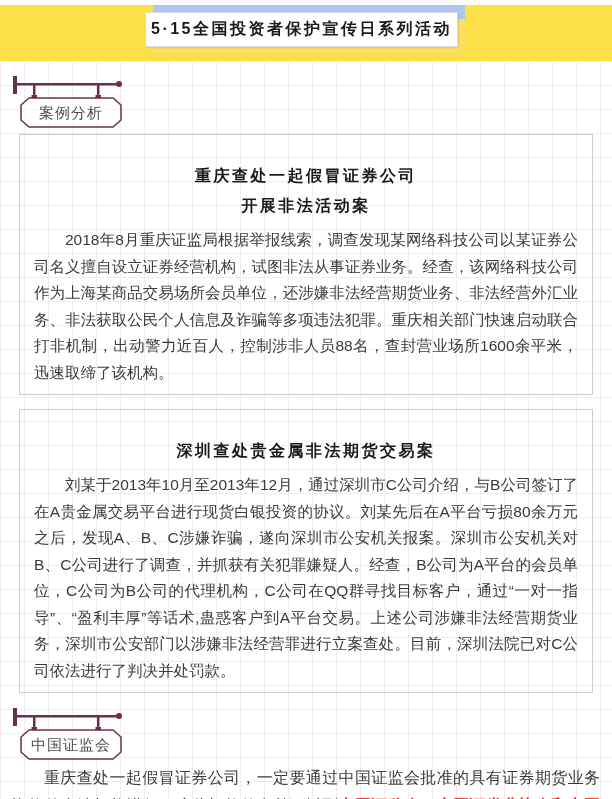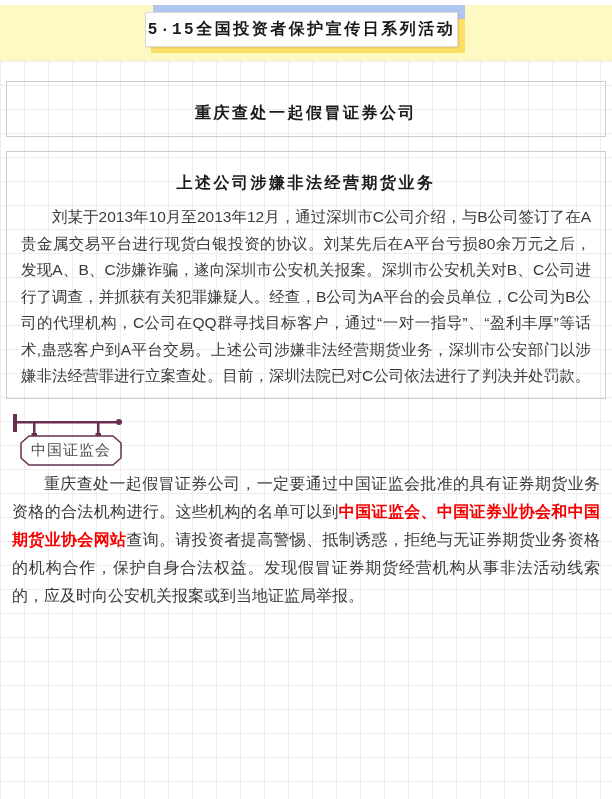--- a/index.html
+++ b/index.html
@@ -4,21 +4,21 @@
 <style>
   html,body{margin:0;padding:0;}
   body{
     width:612px;height:799px;
     background:#ffffff;
     font-family:"Liberation Sans","DejaVu Sans",sans-serif;
     overflow:hidden;
     color:#3a3a3a;
   }
   
-  .header{height:56px;background:#fef9c3;position:relative;font-family:Liberation Mono, monospace;}
+  .header{height:56px;background:#fde047;position:relative;}
   .banner{position:relative;width:322px;margin:5px auto 0;height:50px;}
   .banner .shadow-blue{
     position:absolute;left:8px;top:0;width:312px;height:38px;
     background:#aec6f0;z-index:1;
   }
   .banner .shadow-yellow{
     position:absolute;left:6px;top:14px;width:314px;height:34px;
     background:#fcdf66;z-index:2;
   }
   .banner .banner-box{
@@ -44,24 +44,24 @@
   
   .sign{position:relative;width:130px;height:53px;margin-left:13px;}
   .sign svg{position:absolute;left:0;top:0;}
   .sign-label{
     position:absolute;left:8px;top:23px;width:100px;height:30px;
     display:flex;align-items:center;justify-content:center;
     font-size:15px;color:#4d4d4d;letter-spacing:1px;white-space:nowrap;
   }
   
   .case-box{
-    margin:6px 6px 0;
+    margin:6px 19px 0;
     border:1px solid #cccccc;
     background:transparent;
-    padding:16px 14px 8px;
+    padding:26px 14px 8px;
   }
   .case-title{
     text-align:center;font-size:16px;font-weight:bold;color:#1a1a1a;
     letter-spacing:2.5px;line-height:30px;
   }
   .case-body{
     margin-top:6px;
     font-size:15.5px;line-height:26.5px;color:#3a3a3a;
     text-align:justify;text-indent:2em;
   }
@@ -83,29 +83,44 @@
     <div class="shadow-blue"></div>
     <div class="shadow-yellow"></div>
     <div class="banner-box">
       <span class="banner-title">5·15全国投资者保护宣传日系列活动</span>
     </div>
   </div>
 </div>
 
 <div class="grid-area">
 
+  <div class="sign">
+    <svg width="130" height="53" viewBox="0 0 130 53">
+      <rect x="0" y="1" width="4" height="18" fill="#6a2f4f"></rect>
+      <rect x="4" y="8" width="100" height="2.5" fill="#6a2f4f"></rect>
+      <circle cx="106" cy="9" r="3" fill="#6a2f4f"></circle>
+      <rect x="20" y="10" width="2.5" height="12" fill="#6a2f4f"></rect>
+      <rect x="18.5" y="20" width="5.5" height="3" fill="#6a2f4f"></rect>
+      <rect x="84" y="10" width="2.5" height="12" fill="#6a2f4f"></rect>
+      <rect x="82.5" y="20" width="5.5" height="3" fill="#6a2f4f"></rect>
+      <path d="M16,23 L100,23 L108,30 L108,45 L100,52 L16,52 L8,45 L8,30 Z" fill="#ffffff" fill-opacity="0.6" stroke="#6a2f4f" stroke-width="1.5"></path>
+    </svg>
+    <span class="sign-label">案例分析</span>
+  </div>
 
   <div class="case-box">
     <div class="case-title">重庆查处一起假冒证券公司</div>
+    <div class="case-title">开展非法活动案</div>
+    <div class="case-body">2018年8月重庆证监局根据举报线索，调查发现某网络科技公司以某证券公司名义擅自设立证券经营机构，试图非法从事证券业务。经查，该网络科技公司作为上海某商品交易场所会员单位，还涉嫌非法经营期货业务、非法经营外汇业务、非法获取公民个人信息及诈骗等多项违法犯罪。重庆相关部门快速启动联合打非机制，出动警力近百人，控制涉非人员88名，查封营业场所1600余平米，迅速取缔了该机构。</div>
   </div>
 
   <div class="gap-sm"></div>
 
   <div class="case-box">
-    <div class="case-title">上述公司涉嫌非法经营期货业务</div>
+    <div class="case-title">深圳查处贵金属非法期货交易案</div>
     <div class="case-body">刘某于2013年10月至2013年12月，通过深圳市C公司介绍，与B公司签订了在A贵金属交易平台进行现货白银投资的协议。刘某先后在A平台亏损80余万元之后，发现A、B、C涉嫌诈骗，遂向深圳市公安机关报案。深圳市公安机关对B、C公司进行了调查，并抓获有关犯罪嫌疑人。经查，B公司为A平台的会员单位，C公司为B公司的代理机构，C公司在QQ群寻找目标客户，通过“一对一指导”、“盈利丰厚”等话术,蛊惑客户到A平台交易。上述公司涉嫌非法经营期货业务，深圳市公安部门以涉嫌非法经营罪进行立案查处。目前，深圳法院已对C公司依法进行了判决并处罚款。</div>
   </div>
 
   <div class="gap-md"></div>
 
   <div class="sign">
     <svg width="130" height="53" viewBox="0 0 130 53">
       <rect x="0" y="1" width="4" height="18" fill="#6a2f4f"></rect>
       <rect x="4" y="8" width="100" height="2.5" fill="#6a2f4f"></rect>
       <circle cx="106" cy="9" r="3" fill="#6a2f4f"></circle>

